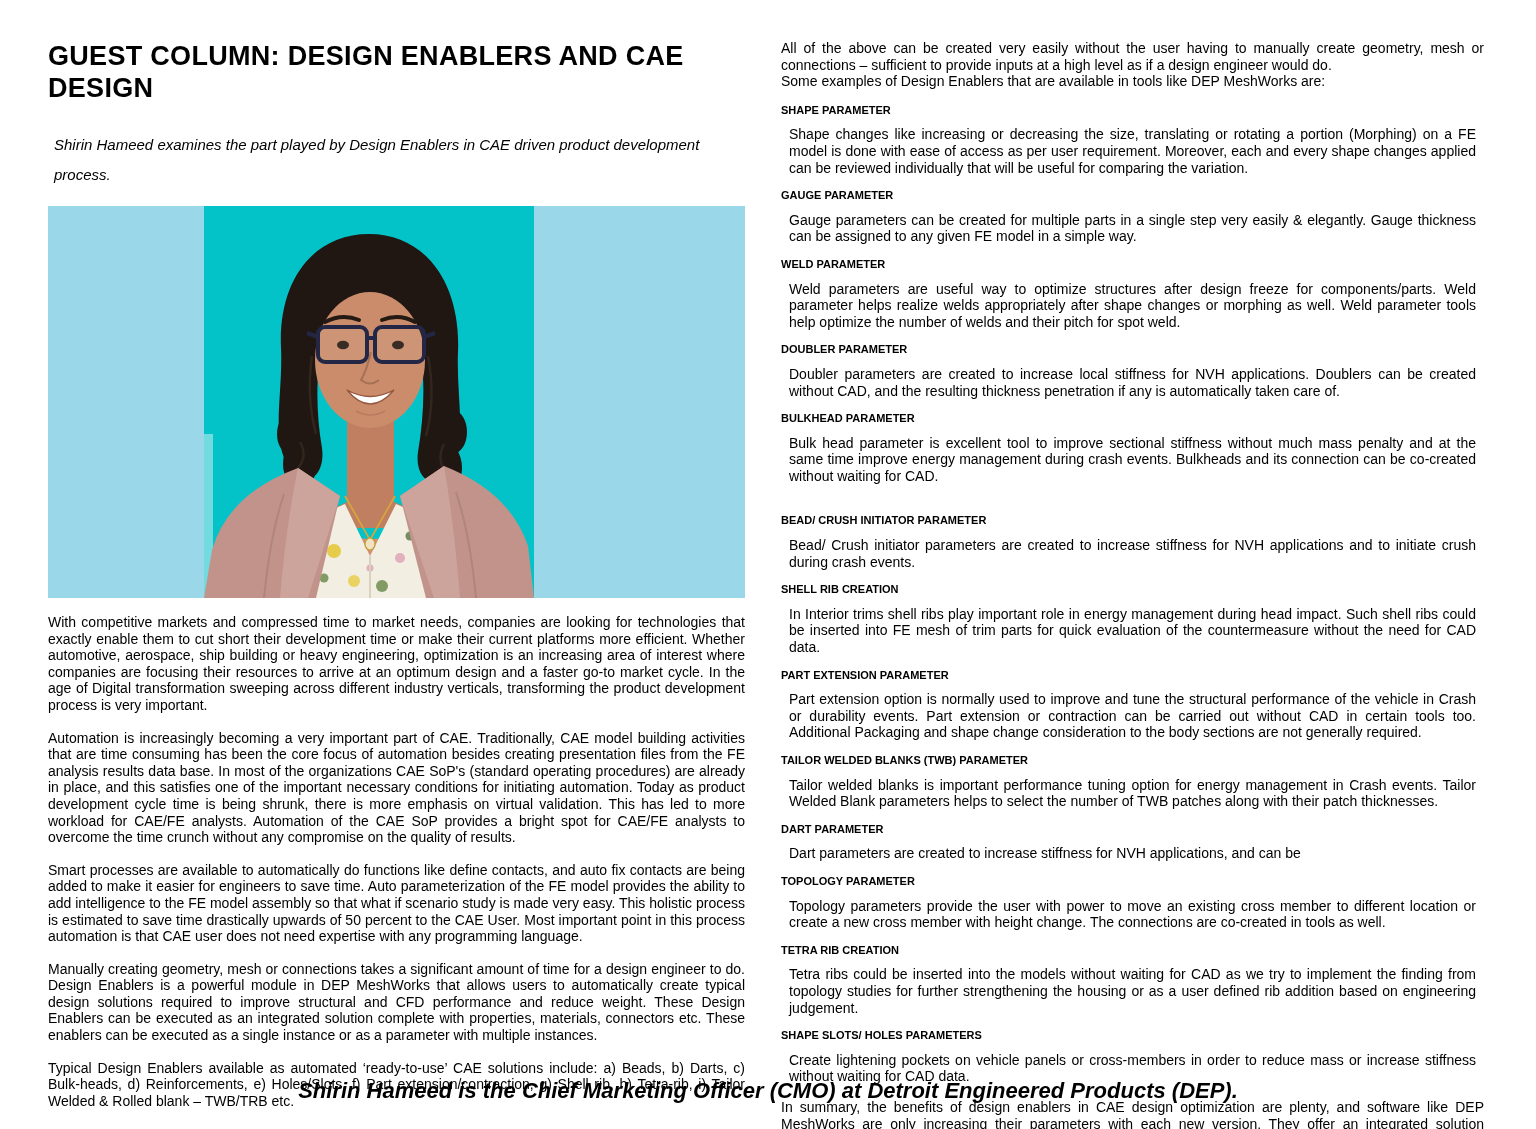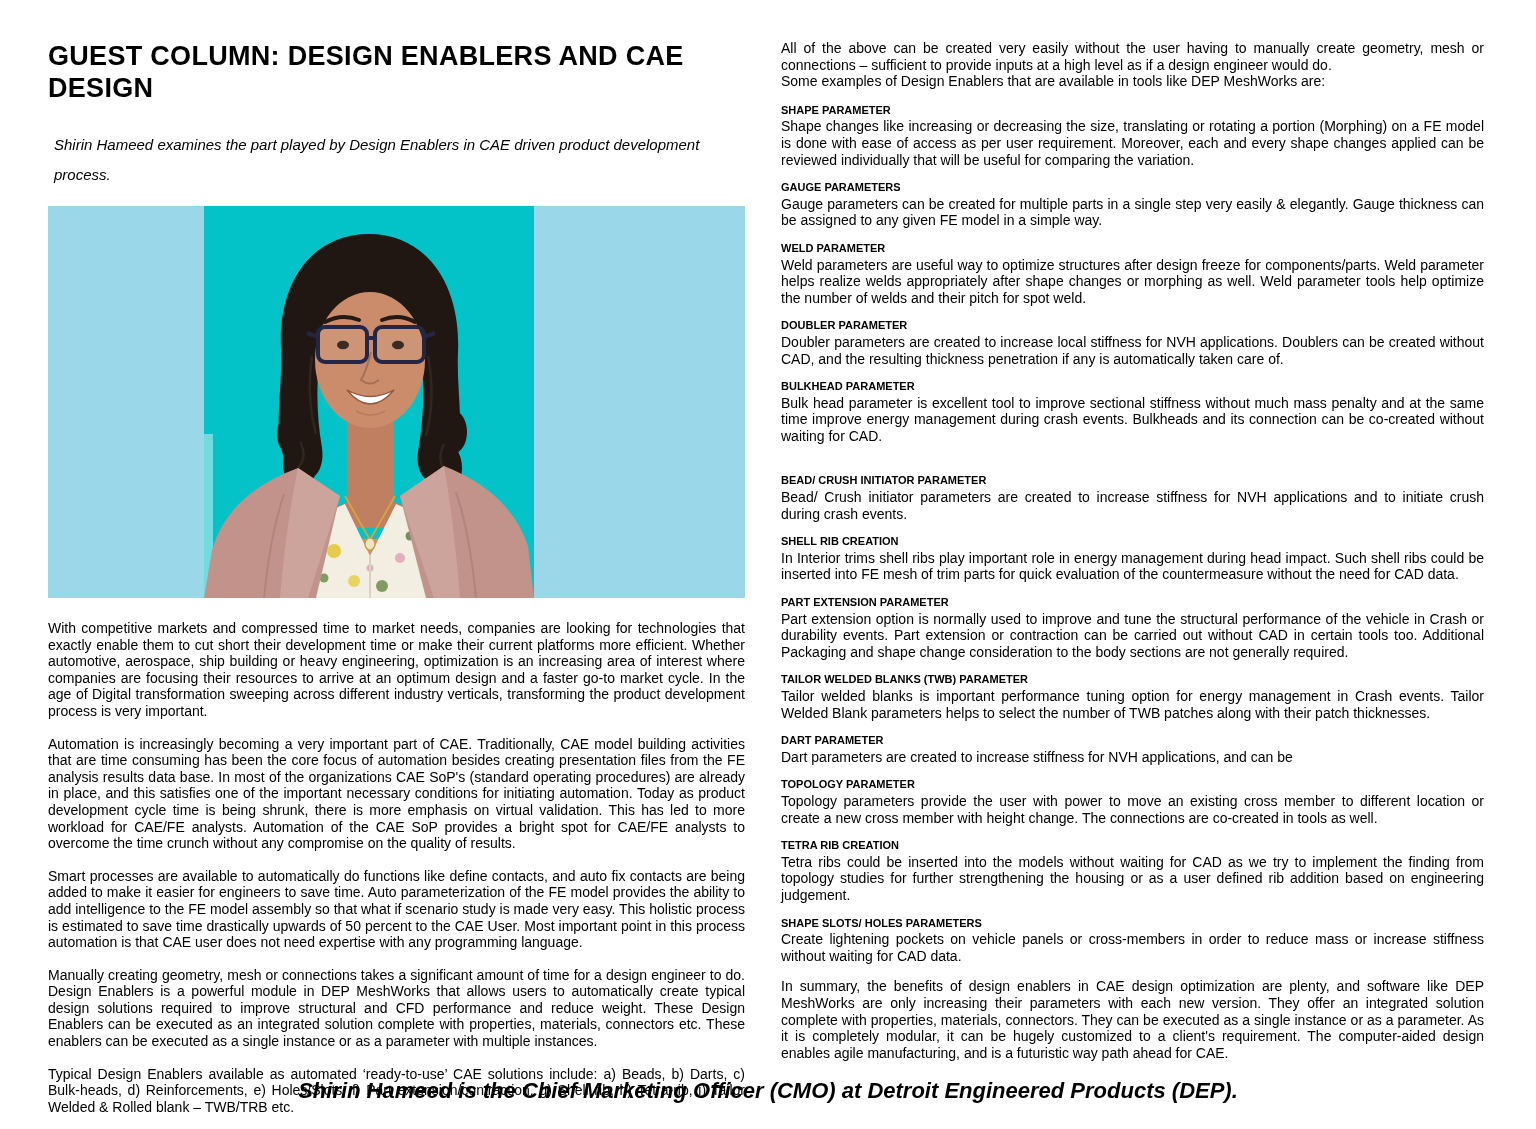--- a/index.html
+++ b/index.html
@@ -48,39 +48,39 @@
   }
   svg.portrait {
     position: absolute;
     left: 156px;
     top: 0;
     width: 330px;
     height: 392px;
     display: block;
   }
   .body {
-    margin-top: 22px;
+    margin-top: 16px;
     font-size: 14px;
     line-height: 16.6px;
     text-align: justify;
   }
   .col-left .body p { margin: 0 0 16px 0; }
 
   .col-right .body { margin-top: 0; }
   p.intro { margin: 0 0 12px 0; }
   .section { margin: 0 0 11px 0; }
   .section.extra-gap { margin-top: 28px; }
   .section h3 {
     font-size: 11px;
     font-weight: bold;
     margin: 0;
     line-height: 16.6px;
     text-align: left;
   }
-  .section p { margin: 0; }
+  .section p { margin: 8px; }
   p.summary { margin: 14px 0 0 0; }
 
   .footer {
     position: absolute;
     left: 0;
     top: 1078px;
     width: 100%;
     text-align: center;
     font-weight: bold;
     font-style: italic;
@@ -176,21 +176,21 @@
 
     <div class="col-right">
       <div class="body">
         <p class="intro"><span>All of the above can be created very easily without the user having to manually create geometry, mesh or connections – sufficient to provide inputs at a high level as if a design engineer would do.</span><br><span>Some examples of Design Enablers that are available in tools like DEP MeshWorks are:</span></p>
 
         <div class="section">
           <h3>SHAPE PARAMETER</h3>
           <p>Shape changes like increasing or decreasing the size, translating or rotating a portion (Morphing) on a FE model is done with ease of access as per user requirement. Moreover, each and every shape changes applied can be reviewed individually that will be useful for comparing the variation.</p>
         </div>
         <div class="section">
-          <h3>GAUGE PARAMETERS</h3>
+          <h3>GAUGE PARAMETER</h3>
           <p>Gauge parameters can be created for multiple parts in a single step very easily &amp; elegantly. Gauge thickness can be assigned to any given FE model in a simple way.</p>
         </div>
         <div class="section">
           <h3>WELD PARAMETER</h3>
           <p>Weld parameters are useful way to optimize structures after design freeze for components/parts. Weld parameter helps realize welds appropriately after shape changes or morphing as well. Weld parameter tools help optimize the number of welds and their pitch for spot weld.</p>
         </div>
         <div class="section">
           <h3>DOUBLER PARAMETER</h3>
           <p>Doubler parameters are created to increase local stiffness for NVH applications. Doublers can be created without CAD, and the resulting thickness penetration if any is automatically taken care of.</p>
         </div>

